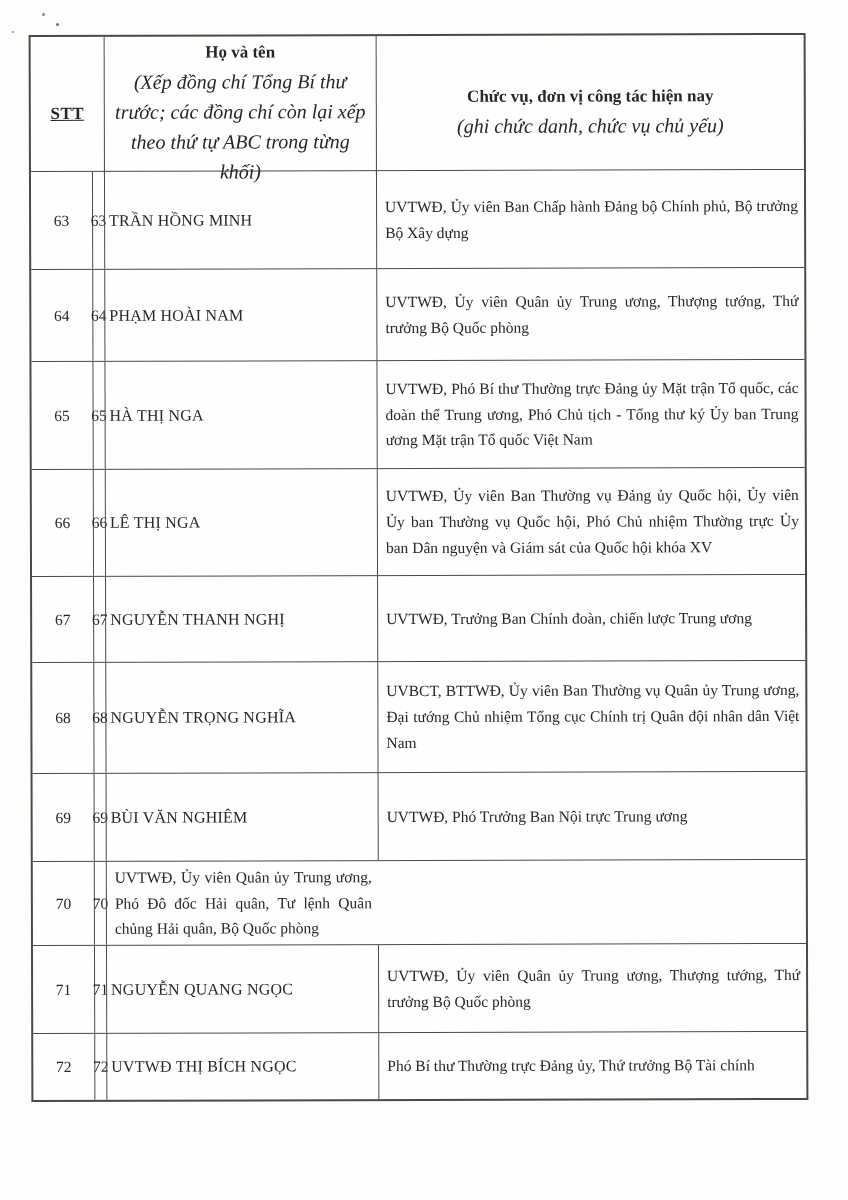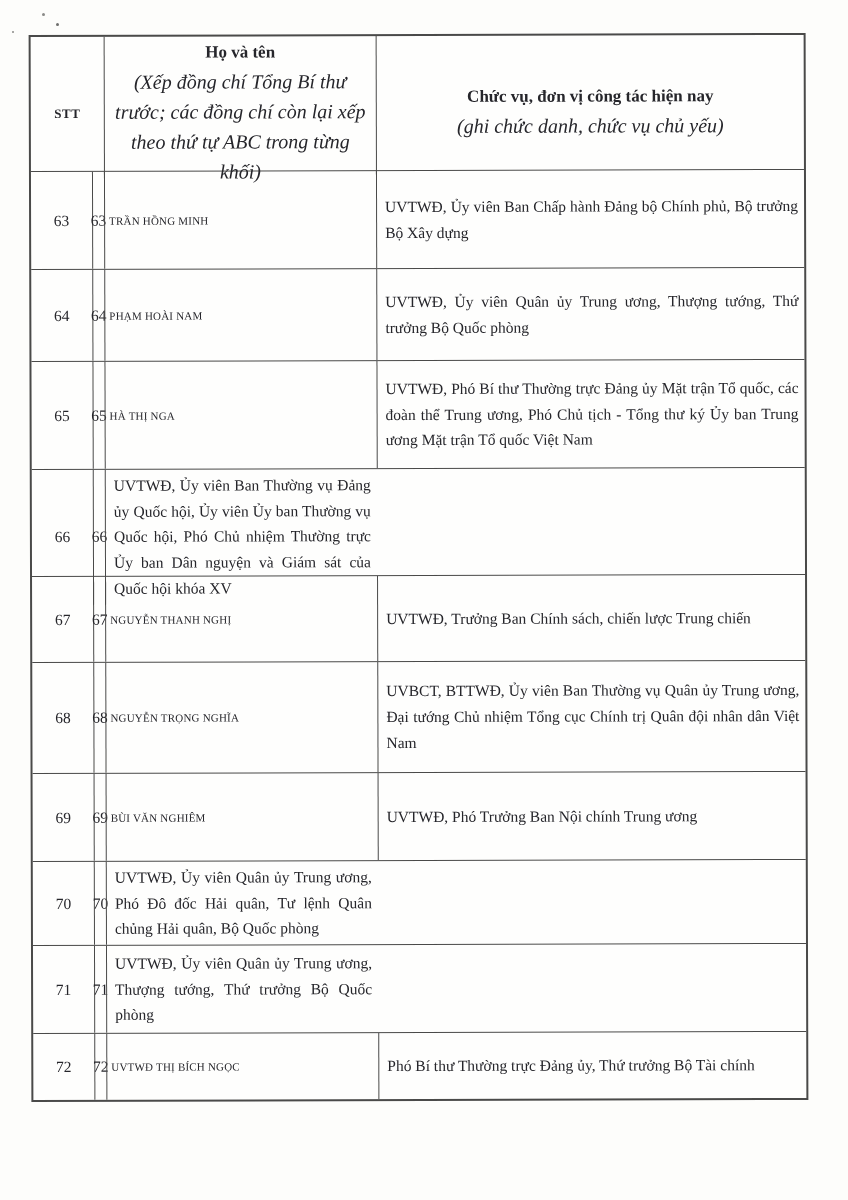--- a/index.html
+++ b/index.html
@@ -26,32 +26,32 @@
   .cell{
     display:flex;flex-direction:column;align-items:center;justify-content:center;
     border-left:1.5px solid #4a4a49;
     box-sizing:border-box;min-width:0;
   }
   .cell:first-child{border-left:none;}
   .cell.num{font-size:15.5px;margin-left:24px;}
   .cell.name{
     align-items:flex-start;justify-content:center;
     padding:2px 4px 2px 4px;
-    font-size:11px;letter-spacing:0.2px;
+    font-size:16px;letter-spacing:0.2px;
   }
   .cell.pos{
     align-items:stretch;justify-content:center;
     padding:3px 6px 3px 8px;
     font-size:15.5px;line-height:1.66;
   }
   .cell.pos .pos-text{text-align:justify;}
   .header-row .cell{padding:4px 8px;text-align:center;}
   .h-title{font-weight:bold;font-size:17px;line-height:1.45;}
   .h-note{font-style:italic;font-size:20px;line-height:1.5;margin-top:1px;}
-  .stt-label{font-weight:bold;font-size:13px;letter-spacing:0.5px;}
+  .stt-label{font-weight:bold;font-size:17px;letter-spacing:0.5px;text-decoration:underline;}
 
   
   .r63{height:97px;} .r64{height:91px;} .r65{height:107px;} .r66{height:106px;}
   .r67{height:85px;} .r68{height:110px;} .r69{height:87px;} .r70{height:83px;}
   .r71{height:87px;} .r72{height:66px;}
 </style>
 </head>
 <body>
 
 <div class="speck" id="s1"></div>
@@ -97,63 +97,65 @@
     <div class="cell num">65</div>
     <div class="cell name">HÀ THỊ NGA</div>
     <div class="cell pos">
         <div class="pos-text">UVTWĐ, Phó Bí thư Thường trực Đảng ủy Mặt trận Tổ quốc, các đoàn thể Trung ương, Phó Chủ tịch - Tổng thư ký Ủy ban Trung ương Mặt trận Tổ quốc Việt Nam</div>
       </div>
   </div>
 
   <div class="t-row r66">
     <div class="cell num">66</div>
     <div class="cell num">66</div>
+    <div class="cell name">LÊ THỊ NGA</div>
     <div class="cell pos">
         <div class="pos-text">UVTWĐ, Ủy viên Ban Thường vụ Đảng ủy Quốc hội, Ủy viên Ủy ban Thường vụ Quốc hội, Phó Chủ nhiệm Thường trực Ủy ban Dân nguyện và Giám sát của Quốc hội khóa XV</div>
       </div>
   </div>
 
   <div class="t-row r67">
     <div class="cell num">67</div>
     <div class="cell num">67</div>
     <div class="cell name">NGUYỄN THANH NGHỊ</div>
     <div class="cell pos">
-        <div class="pos-text">UVTWĐ, Trưởng Ban Chính sách, chiến lược Trung chiến</div>
+        <div class="pos-text">UVTWĐ, Trưởng Ban Chính đoàn, chiến lược Trung ương</div>
       </div>
   </div>
 
   <div class="t-row r68">
     <div class="cell num">68</div>
     <div class="cell num">68</div>
     <div class="cell name">NGUYỄN TRỌNG NGHĨA</div>
     <div class="cell pos">
         <div class="pos-text">UVBCT, BTTWĐ, Ủy viên Ban Thường vụ Quân ủy Trung ương, Đại tướng Chủ nhiệm Tổng cục Chính trị Quân đội nhân dân Việt Nam</div>
       </div>
   </div>
 
   <div class="t-row r69">
     <div class="cell num">69</div>
     <div class="cell num">69</div>
     <div class="cell name">BÙI VĂN NGHIÊM</div>
     <div class="cell pos">
-        <div class="pos-text">UVTWĐ, Phó Trưởng Ban Nội chính Trung ương</div>
+        <div class="pos-text">UVTWĐ, Phó Trưởng Ban Nội trực Trung ương</div>
       </div>
   </div>
 
   <div class="t-row r70">
     <div class="cell num">70</div>
     <div class="cell num">70</div>
     <div class="cell pos">
         <div class="pos-text">UVTWĐ, Ủy viên Quân ủy Trung ương, Phó Đô đốc Hải quân, Tư lệnh Quân chủng Hải quân, Bộ Quốc phòng</div>
       </div>
   </div>
 
   <div class="t-row r71">
     <div class="cell num">71</div>
     <div class="cell num">71</div>
+    <div class="cell name">NGUYỄN QUANG NGỌC</div>
     <div class="cell pos">
         <div class="pos-text">UVTWĐ, Ủy viên Quân ủy Trung ương, Thượng tướng, Thứ trưởng Bộ Quốc phòng</div>
       </div>
   </div>
 
   <div class="t-row r72">
     <div class="cell num">72</div>
     <div class="cell num">72</div>
     <div class="cell name">UVTWĐ THỊ BÍCH NGỌC</div>
     <div class="cell pos">

